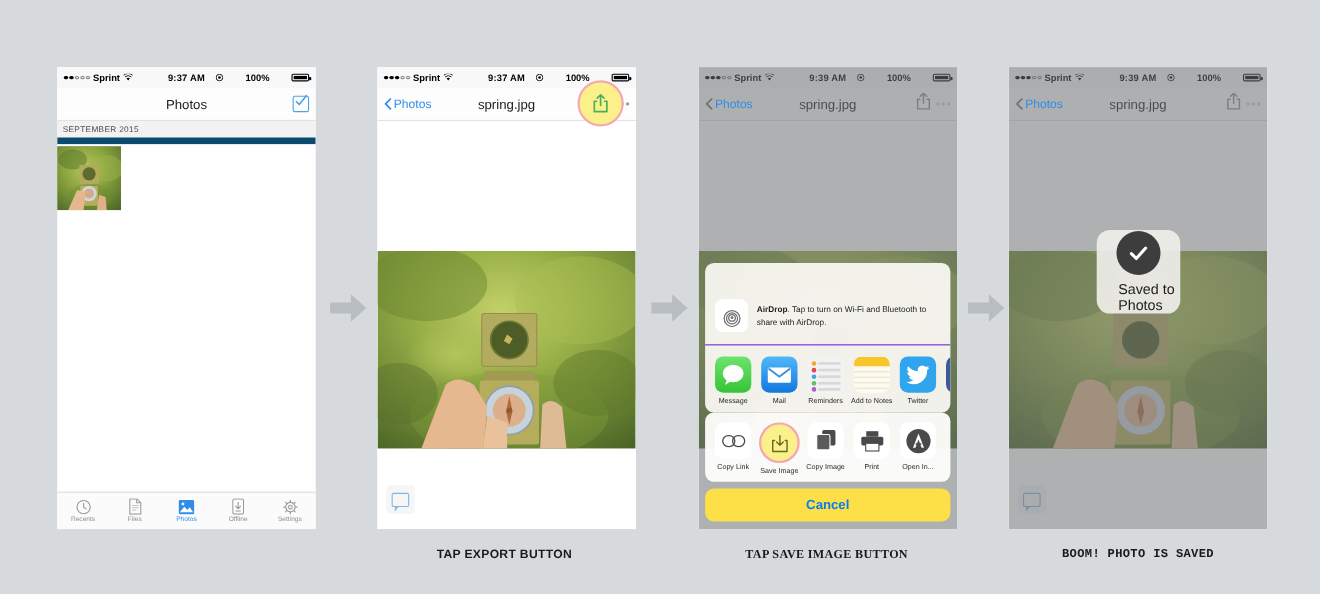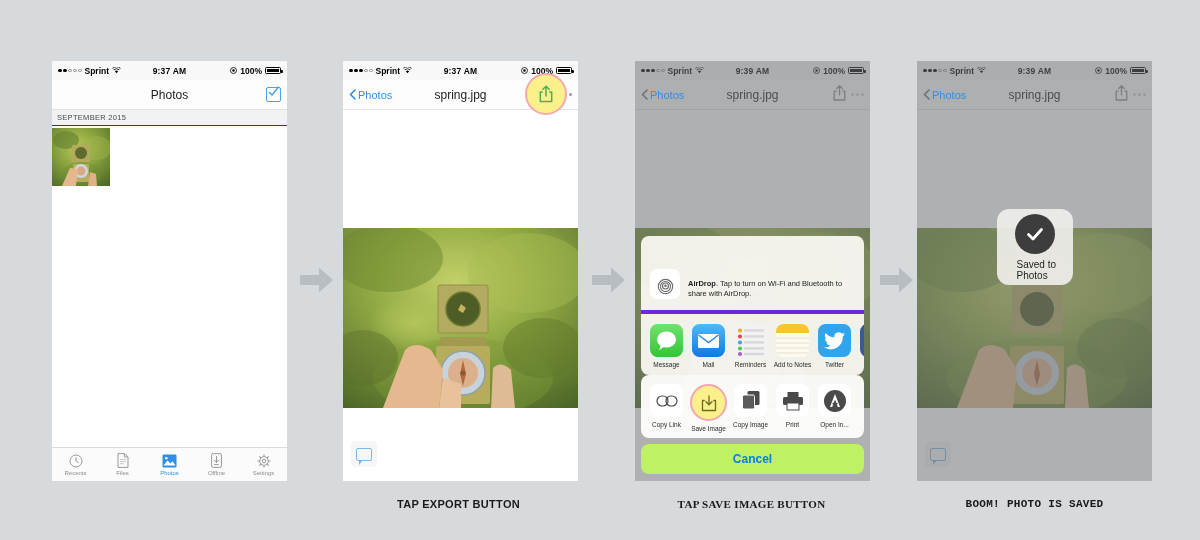--- a/index.html
+++ b/index.html
@@ -57,21 +57,21 @@
     height:19px;
     display:flex;align-items:center;
     padding:0 6px;
     font-size:8.5px;
     color:#000;
     background:#f8f8f8;
     box-sizing:border-box;
   }
   .sb-left{display:flex;align-items:center;gap:3px;flex:1;}
   .sb-center{flex:0 0 auto;font-weight:bold;font-size:8.5px;letter-spacing:.2px;}
-  .sb-right{display:flex;align-items:center;justify-content:flex-end;gap:3px;flex:1;font-weight:bold;}
+  .sb-right{display:flex;align-items:center;justify-content:flex-end;gap:20px;flex:1;font-weight:bold;}
   .dots{display:flex;align-items:center;gap:1.5px;}
   .dot{width:3.5px;height:3.5px;border-radius:50%;background:#000;}
   .dot.o{background:transparent;border:.8px solid #8a8a8a;box-sizing:border-box;}
   .carrier{font-weight:bold;font-size:8.5px;}
   .wifi svg,.loc svg{display:block;}
   .batt{
     width:16px;height:7.5px;border:1px solid #000;border-radius:1.5px;
     position:relative;box-sizing:border-box;padding:1px;
   }
   .batt:after{
@@ -100,21 +100,21 @@
   .ellipsis{display:flex;gap:2px;align-items:center;}
   .ellipsis i{width:3px;height:3px;border-radius:50%;background:#9a9a9a;display:block;}
 
   .selbox{
     width:15px;height:15px;border:1.5px solid #4aa3ea;border-radius:2px;
     position:relative;box-sizing:border-box;
   }
 
   
   .section-hdr{
-    height:15px;background:#f2f2f2;border-bottom:1px solid #0c4a6e;
+    height:15px;background:#f2f2f2;border-bottom:6px solid #0c4a6e;
     display:flex;align-items:center;padding-left:5px;
     font-size:7.5px;color:#4a4a4a;letter-spacing:.3px;font-weight:400;
   }
   .grid{padding:2px 0 0 0;}
   .thumb{
     width:58px;height:58px;margin-left:0px;
     background:#6f8a3a;position:relative;overflow:hidden;
   }
   .tabbar{
     position:absolute;bottom:0;left:0;right:0;height:33px;
@@ -156,22 +156,22 @@
   
   .dim{position:absolute;left:0;top:0;right:0;bottom:0;background:rgba(108,112,115,.55);}
 
   
   .sheet{position:absolute;left:0;right:0;bottom:0;}
   .sheet-card{
     margin:0 6px;background:rgba(247,246,240,.96);
     border-radius:8px;overflow:hidden;
   }
   .airdrop{
-    display:flex;align-items:flex-end;gap:8px;padding:9px 9px 11px 9px;
-    border-bottom:4px solid #6d28d9;
+    display:flex;align-items:center;gap:8px;padding:9px 9px 11px 9px;
+    border-bottom:1px solid #6d28d9;
     margin-top:24px;
   }
   .ad-icon{
     width:30px;height:30px;border-radius:7px;background:#fff;
     display:flex;align-items:center;justify-content:center;flex:0 0 auto;
   }
   .ad-txt{font-size:7.5px;line-height:1.35;color:#1d1d1d;padding-top:1px;}
   .ad-txt b{font-weight:bold;}
 
   .apps{display:flex;gap:9px;padding:10px 9px 7px 9px;overflow:hidden;}
@@ -180,33 +180,33 @@
   .app-lb{font-size:6.5px;color:#2a2a2a;white-space:nowrap;}
 
   .acts{
     margin:0 6px 6px 6px;background:rgba(252,252,250,.97);border-radius:8px;
     display:flex;gap:9px;padding:9px 9px 6px 9px;
   }
   .act{width:33px;flex:0 0 auto;display:flex;flex-direction:column;align-items:center;gap:4px;position:relative;}
   .act-ic{width:33px;height:33px;border-radius:7.5px;background:#fff;display:flex;align-items:center;justify-content:center;position:relative;}
   .act-lb{font-size:6.5px;color:#2a2a2a;white-space:nowrap;}
   .cancel{
-    margin:0 6px 7px 6px;height:30px;background:#bef264;border-radius:8px;
+    margin:0 6px 7px 6px;height:30px;background:#fde047;border-radius:8px;
     display:flex;align-items:center;justify-content:center;
     color:#0a7bf0;font-size:12px;font-weight:bold;
   }
 
   
   .hud{
     position:absolute;left:50%;top:148px;transform:translateX(-50%);
     width:76px;height:76px;background:rgba(238,237,233,.93);
     border-radius:12px;display:flex;flex-direction:column;align-items:center;justify-content:center;gap:5px;
   }
   .hud-circ{width:40px;height:40px;border-radius:50%;background:#3d3d3d;display:flex;align-items:center;justify-content:center;}
-  .hud-lb{font-size:10px;color:#1d1d1d;padding-left:20px;}
+  .hud-lb{font-size:13px;color:#1d1d1d;padding-left:20px;}
 </style>
 </head>
 <body>
 
 <div class="stage">
 
   <div class="step s1">
     <div class="phone">
 
       <div class="statusbar">

